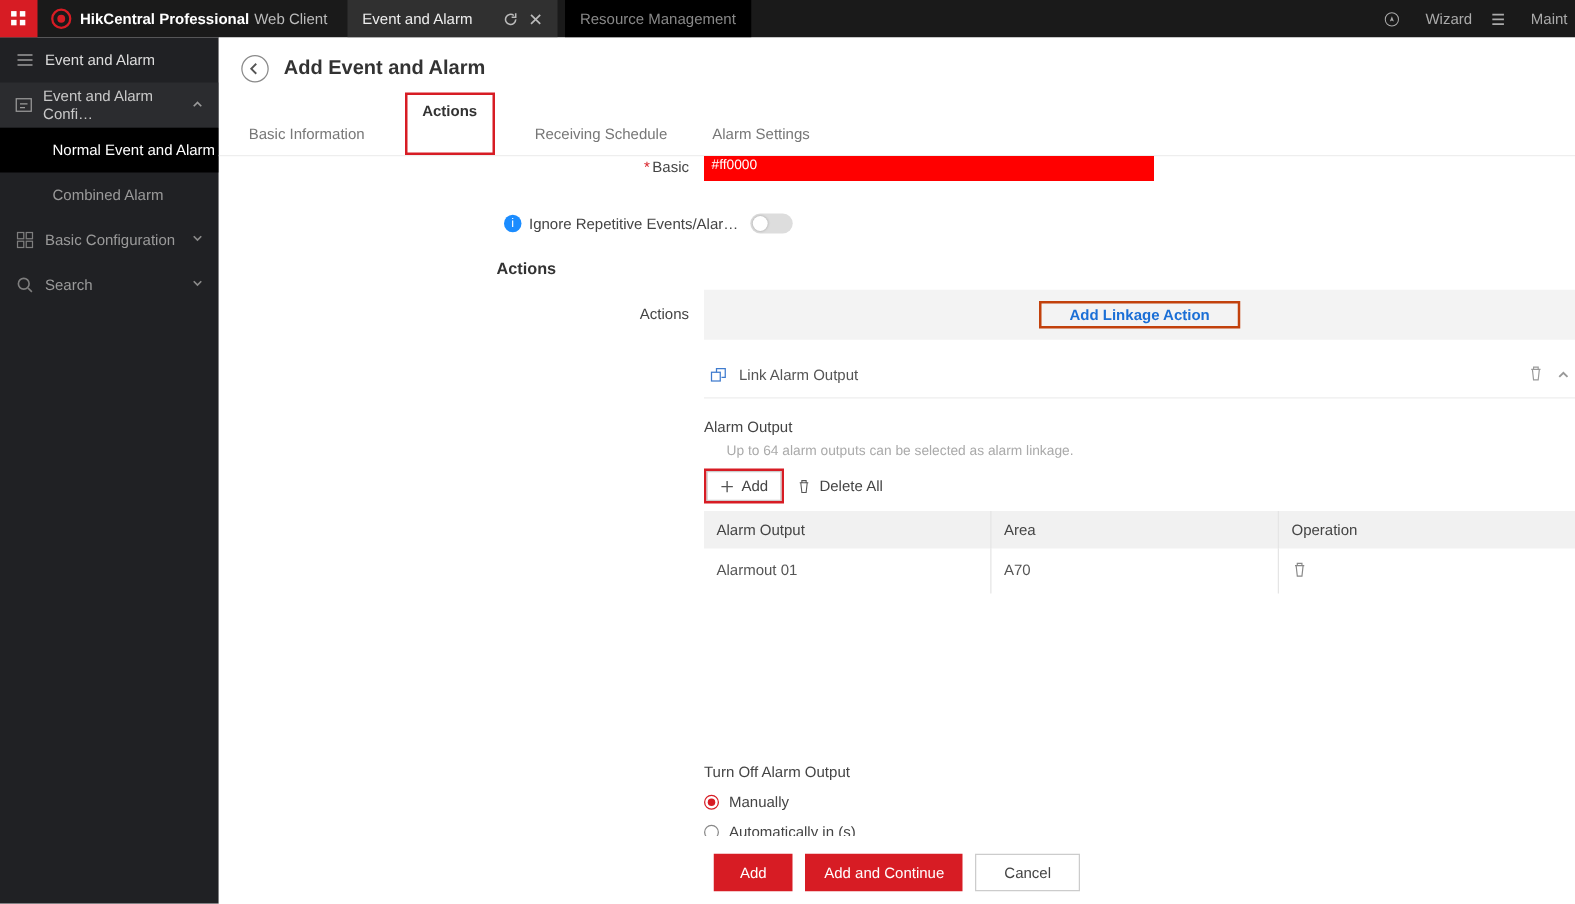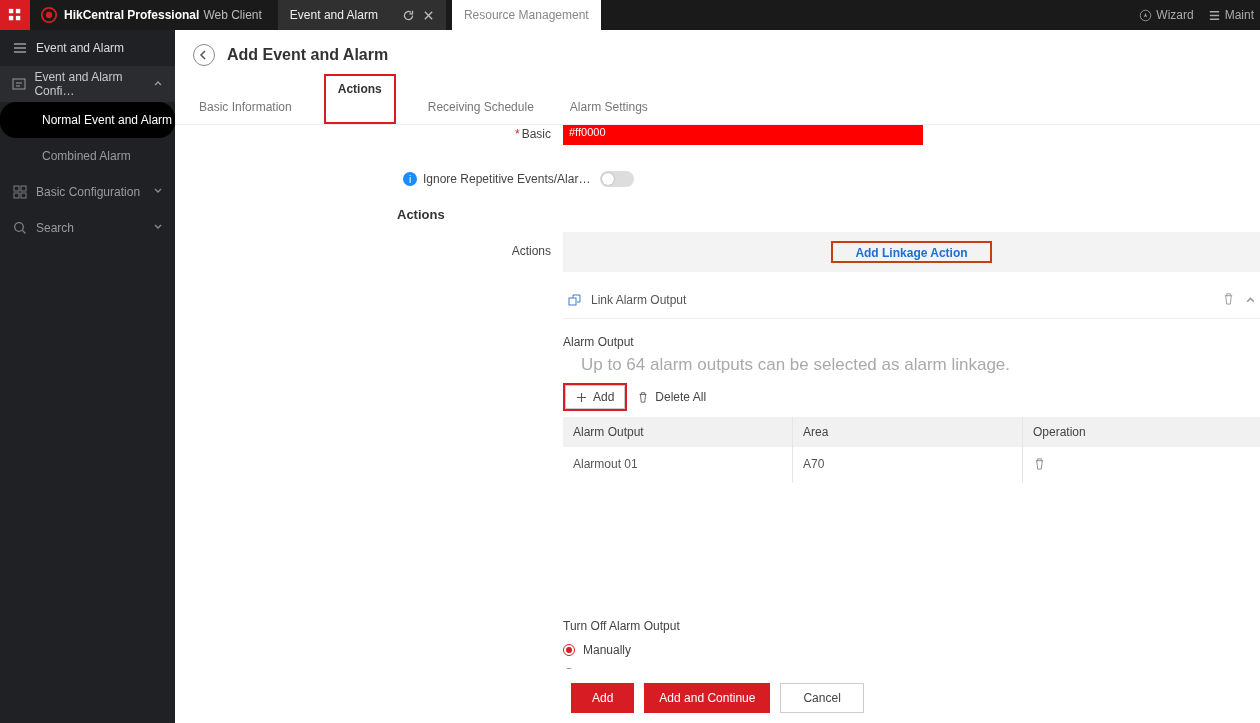--- a/index.html
+++ b/index.html
@@ -8,33 +8,33 @@
   .topbar { display:flex; align-items:center; height:30px; background:#1a1a1a; color:#ccc; font-size:12px; }
   .topbar .apps-btn { width:30px; height:30px; background:#d71c24; display:flex; align-items:center; justify-content:center; }
   .topbar .apps-btn svg { width:14px; height:14px; }
   .brand { display:flex; align-items:center; padding:0 10px; height:30px; }
   .brand .logo-icon { width:18px; height:18px; margin-right:6px; }
   .brand .bold { font-weight:600; color:#fff; }
   .brand .light { color:#bbb; margin-left:4px; }
   .tabstrip { display:flex; align-items:stretch; margin-left:6px; }
   .toptab { display:flex; align-items:center; padding:0 12px; height:30px; color:#c8c8c8; position:relative; }
   .toptab.active { background:#303030; color:#eee; }
-  .toptab.inactive { background:#ffffff; color:#888; margin-left:6px; }
+  .toptab.inactive { background:#000000; color:#888; margin-left:6px; }
   .toptab .tab-icons { display:flex; align-items:center; margin-left:24px; gap:8px; }
   .top-right { margin-left:auto; display:flex; align-items:center; gap:14px; padding-right:6px; color:#aaa; font-size:12px;}
-  .top-right .item { display:flex; align-items:center; gap:4px; }
+  .top-right .item { display:flex; align-items:center; gap:20px; }
   
   .layout { display:flex; height:calc(723px - 30px); }
   .sidebar { width:175px; background:#202124; color:#c9c9c9; font-size:12px; display:flex; flex-direction:column; }
   .sb-item { display:flex; align-items:center; padding:0 12px; height:36px; position:relative; }
   .sb-item .icon { width:16px; display:flex; justify-content:center; margin-right:8px; color:#7e7e7e;}
   .sb-item .chev { margin-left:auto; color:#8a8a8a; }
   .sb-title { color:#ddd; }
   .sb-sub { padding-left:42px; height:36px; display:flex; align-items:center; font-size:12px; }
-  .sb-sub.active { background:#000; color:#fff;border-radius:16px; }
+  .sb-sub.active { background:#000; color:#fff; }
   .sb-sub.dim { color:#9a9a9a; }
   .sb-group2 { }
   
   .main { flex:1; background:#fff; display:flex; flex-direction:column; position:relative; }
   .main-header { display:flex; align-items:center; padding:14px 18px 10px 18px; gap:12px; }
   .back-btn { width:22px; height:22px; border:1px solid #8a8a8a; border-radius:50%; display:flex; align-items:center; justify-content:center; color:#555;}
   .main-title { font-size:16px; font-weight:600; color:#333; }
   .subtabs { display:flex; gap:28px; padding:0 20px; border-bottom:1px solid #eee; font-size:12px; color:#777; }
   .subtab { padding:8px 4px 10px 4px; cursor:pointer;margin-top:16px; }
   .subtab.active { color:#333; font-weight:600; }
@@ -51,21 +51,21 @@
   .section-title { font-size:13px; font-weight:600; padding:20px 0 10px 222px; color:#333;}
   .linkage-bar { background:#f3f3f3; height:40px; display:flex; align-items:center; justify-content:center; }
   .linkage-btn { color:#1b6fd6; font-size:12px; font-weight:600; padding:8px 22px; }
   .red-frame-big { border:2px solid #c2410c; display:inline-block; }
   .panel {  margin-top:14px; }
   .panel-head { display:flex; align-items:center; padding:6px 4px 10px 4px; border-bottom:1px solid #eee; font-size:12px; color:#555; }
   .panel-head .picon{ width:16px;height:16px;margin-right:8px;color:#3f7bce; display:flex;align-items:center;}
   .panel-head .spacer{flex:1;}
   .panel-head .pctl{ color:#999; margin-left:10px; font-size:13px; cursor:pointer;}
   .sub-label { font-size:12px; color:#444; margin-top:16px;}
-  .hint { font-size:17px; color:#aaa; padding:6px 0 8px 18px;}
+  .hint { font-size:11px; color:#aaa; padding:6px 0 8px 18px;}
   .tbl-tools { display:flex; align-items:center; gap:10px; font-size:12px; color:#444; margin-bottom:6px;}
   .tbl-tools .addbtn { border:1px solid #ccc; padding:4px 10px; display:flex; align-items:center; gap:6px;}
   .tbl-tools .delall { display:flex; align-items:center; gap:6px; color:#444;}
   .red-frame-sm{ border:2px solid #d71c24;}
   .table { border:0; width:100%; font-size:12px;}
   .thead { display:flex; background:#f1f1f1; color:#444; }
   .thead > div { padding:8px 10px; }
   .col-a{ width:33%; border-right:1px solid #e5e5e5;}
   .col-b{ width:33%; border-right:1px solid #e5e5e5;}
   .col-c{ flex:1;}

